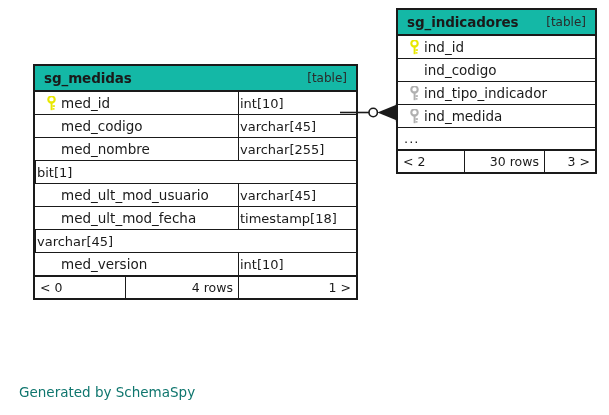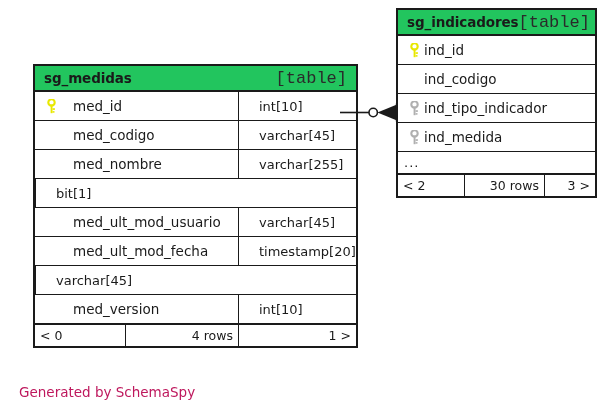--- a/index.html
+++ b/index.html
@@ -27,62 +27,61 @@
   .table-box {
     position: absolute;
     border: 2px solid #1a1a1a;
     background: #ffffff;
     box-sizing: border-box;
   }
   .tbl-header {
     display: flex;
     align-items: center;
     justify-content: space-between;
-    background: #22c55e;
+    background: #14b8a6;
     border-bottom: 2px solid #1a1a1a;
     padding: 0 9px;
     height: 26px;
     box-sizing: border-box;
   }
   .tbl-name {
     font-weight: bold;
     font-size: 13.5px;
     letter-spacing: -0.1px;
     white-space: nowrap;
   }
   .tbl-tag {
-    font-size: 17px;
+    font-size: 12px;
     color: #2a2a2a;
     white-space: nowrap;
-    font-family: Liberation Mono, monospace;
   }
 
   .col-row {
     display: flex;
     align-items: stretch;
     border-bottom: 1px solid #1a1a1a;
-    height: 29px;
+    height: 23px;
     box-sizing: border-box;
   }
   .col-row:last-of-type { border-bottom: none; }
 
   .col-name {
     display: flex;
     align-items: center;
     padding-left: 7px;
     flex: 1 1 auto;
     min-width: 0;
     box-sizing: border-box;
     white-space: nowrap;
     overflow: hidden;
   }
   .col-type {
     display: flex;
     align-items: center;
-    padding-left: 20px;
+    padding-left: 1px;
     border-left: 1px solid #1a1a1a;
     box-sizing: border-box;
     white-space: nowrap;
     font-size: 13px;
   }
   .col-label { font-size: 13.5px; }
 
   
   .keyslot {
     width: 19px;
@@ -125,21 +124,21 @@
   .foot-prev { justify-content: flex-start; }
   .foot-mid  { justify-content: flex-end; border-left: 1px solid #1a1a1a; }
   .foot-next { justify-content: flex-end; border-left: 1px solid #1a1a1a; }
 
   
   #table-medidas {
     left: 33px;
     top: 64px;
     width: 325px;
   }
-  #table-medidas .col-name { width: 203px; flex: 0 0 203px; gap: 12px; }
+  #table-medidas .col-name { width: 203px; flex: 0 0 203px; }
   #table-medidas .col-type { width: 118px; flex: 1 1 auto; }
   #table-medidas .foot-prev { width: 90px; flex: 0 0 90px; }
   #table-medidas .foot-mid  { width: 113px; flex: 0 0 113px; }
   #table-medidas .foot-next { flex: 1 1 auto; }
 
   #table-indicadores {
     left: 396px;
     top: 8px;
     width: 201px;
   }
@@ -156,21 +155,21 @@
     width: 60px;
     height: 26px;
   }
 
   
   #generated-caption {
     position: absolute;
     left: 19px;
     top: 384px;
     font-size: 13.5px;
-    color: #be185d;
+    color: #0f766e;
     white-space: nowrap;
   }
 </style>
 </head>
 <body>
 
 <div id="canvas">
 
   <div class="table-box" id="table-medidas">
 
@@ -220,21 +219,21 @@
         <span class="col-label">med_ult_mod_usuario</span>
       </div>
       <div class="col-type">varchar[45]</div>
     </div>
 
     <div class="col-row">
       <div class="col-name">
         <span class="keyslot"></span>
         <span class="col-label">med_ult_mod_fecha</span>
       </div>
-      <div class="col-type">timestamp[20]</div>
+      <div class="col-type">timestamp[18]</div>
     </div>
 
     <div class="col-row">
       <div class="col-type">varchar[45]</div>
     </div>
 
     <div class="col-row">
       <div class="col-name">
         <span class="keyslot"></span>
         <span class="col-label">med_version</span>

